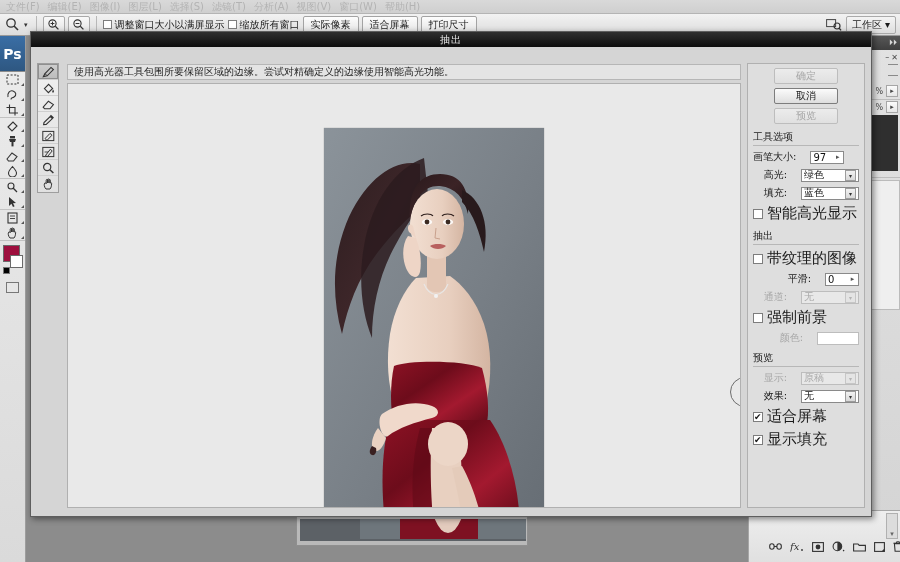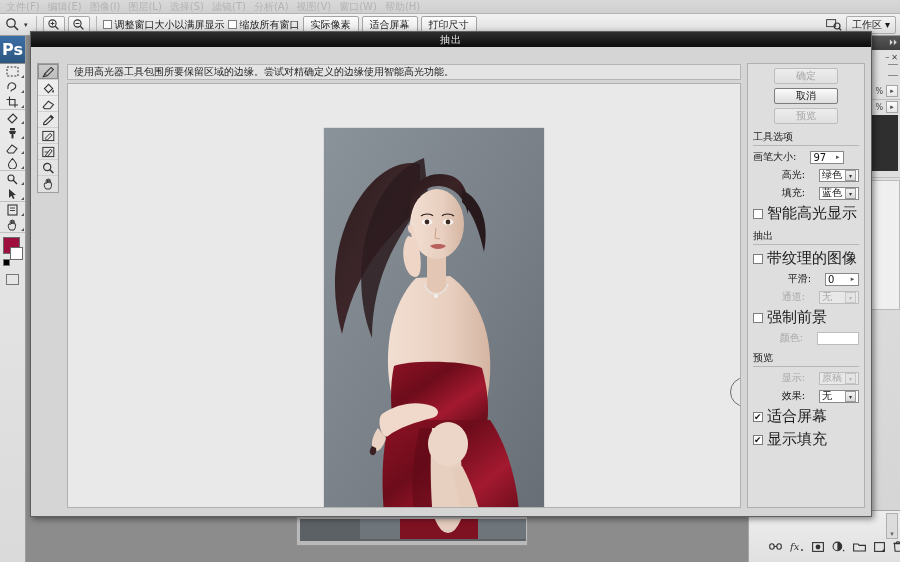--- a/index.html
+++ b/index.html
@@ -61,22 +61,22 @@
   }
   .watermark .cn { font-family: "DejaVu Sans", sans-serif; letter-spacing: 1px; }
 
   
   .ps-tools {
     position: absolute; left: 0; top: 36px; width: 26px; height: 526px;
     background: linear-gradient(#ececec,#dadada);
     border-right: 1px solid #9d9d9d;
   }
   .ps-logo {
-    height: 28px; background: linear-gradient(#3a6ea5,#2e5781);
-    color: #fff; font-size: 16px; font-weight: bold;
+    height: 36px; background: linear-gradient(#3a6ea5,#2e5781);
+    color: #fff; font-size: 14px; font-weight: bold;
     display: flex; align-items: center; justify-content: center;
     border-bottom: 1px solid #8c8c8c;
   }
   .tool-row { height: 15px; display: flex; align-items: center; justify-content: center; position: relative; }
   .tool-row svg { display:block; }
   .tool-row .tri { position: absolute; right: 1px; bottom: 1px; width: 0; height: 0;
     border-left: 3px solid transparent; border-bottom: 3px solid #555; }
   .tool-grp { border-bottom: 1px solid #c2c2c2; }
   .swatches { position: relative; margin: 4px 3px 0 3px; height: 34px; }
   .sw-fg { position: absolute; left: 0; top: 0; width: 17px; height: 17px;
@@ -211,21 +211,21 @@
     font-size: 10px; color: #111; display: flex; align-items: center;
     padding: 0 2px; position: relative;
   }
   .field.dis { background: #e8e8e8; color: #a8a8a8; border-color: #bdbdbd; }
   .stepper { width: 34px; }
   .stepper .arw {
     position: absolute; right: 1px; top: 0; bottom: 0; width: 9px;
     display: flex; align-items: center; justify-content: center;
     font-size: 7px; color: #555;
   }
-  .sel-box { width: 40px; justify-content: space-between; }
+  .sel-box { width: 58px; justify-content: space-between; }
   .sel-box .cap {
     width: 11px; height: 11px; margin-left: 2px;
     background: linear-gradient(#f2f2f2,#d8d8d8); border: 1px solid #9c9c9c;
     display: flex; align-items: center; justify-content: center; font-size: 6px; color: #333;
   }
   .sel-box.dis .cap { background: #e4e4e4; border-color: #c6c6c6; color: #b3b3b3;}
   .chkrow { display: flex; align-items: center; gap: 4px; margin-bottom: 4px; }
   .chk { width: 10px; height: 10px; background: #fff; border: 1px solid #7d7d7d; position: relative; flex: none;}
   .chk.on::after {
     content: "\2714"; position: absolute; left: 0px; top: -2px;

